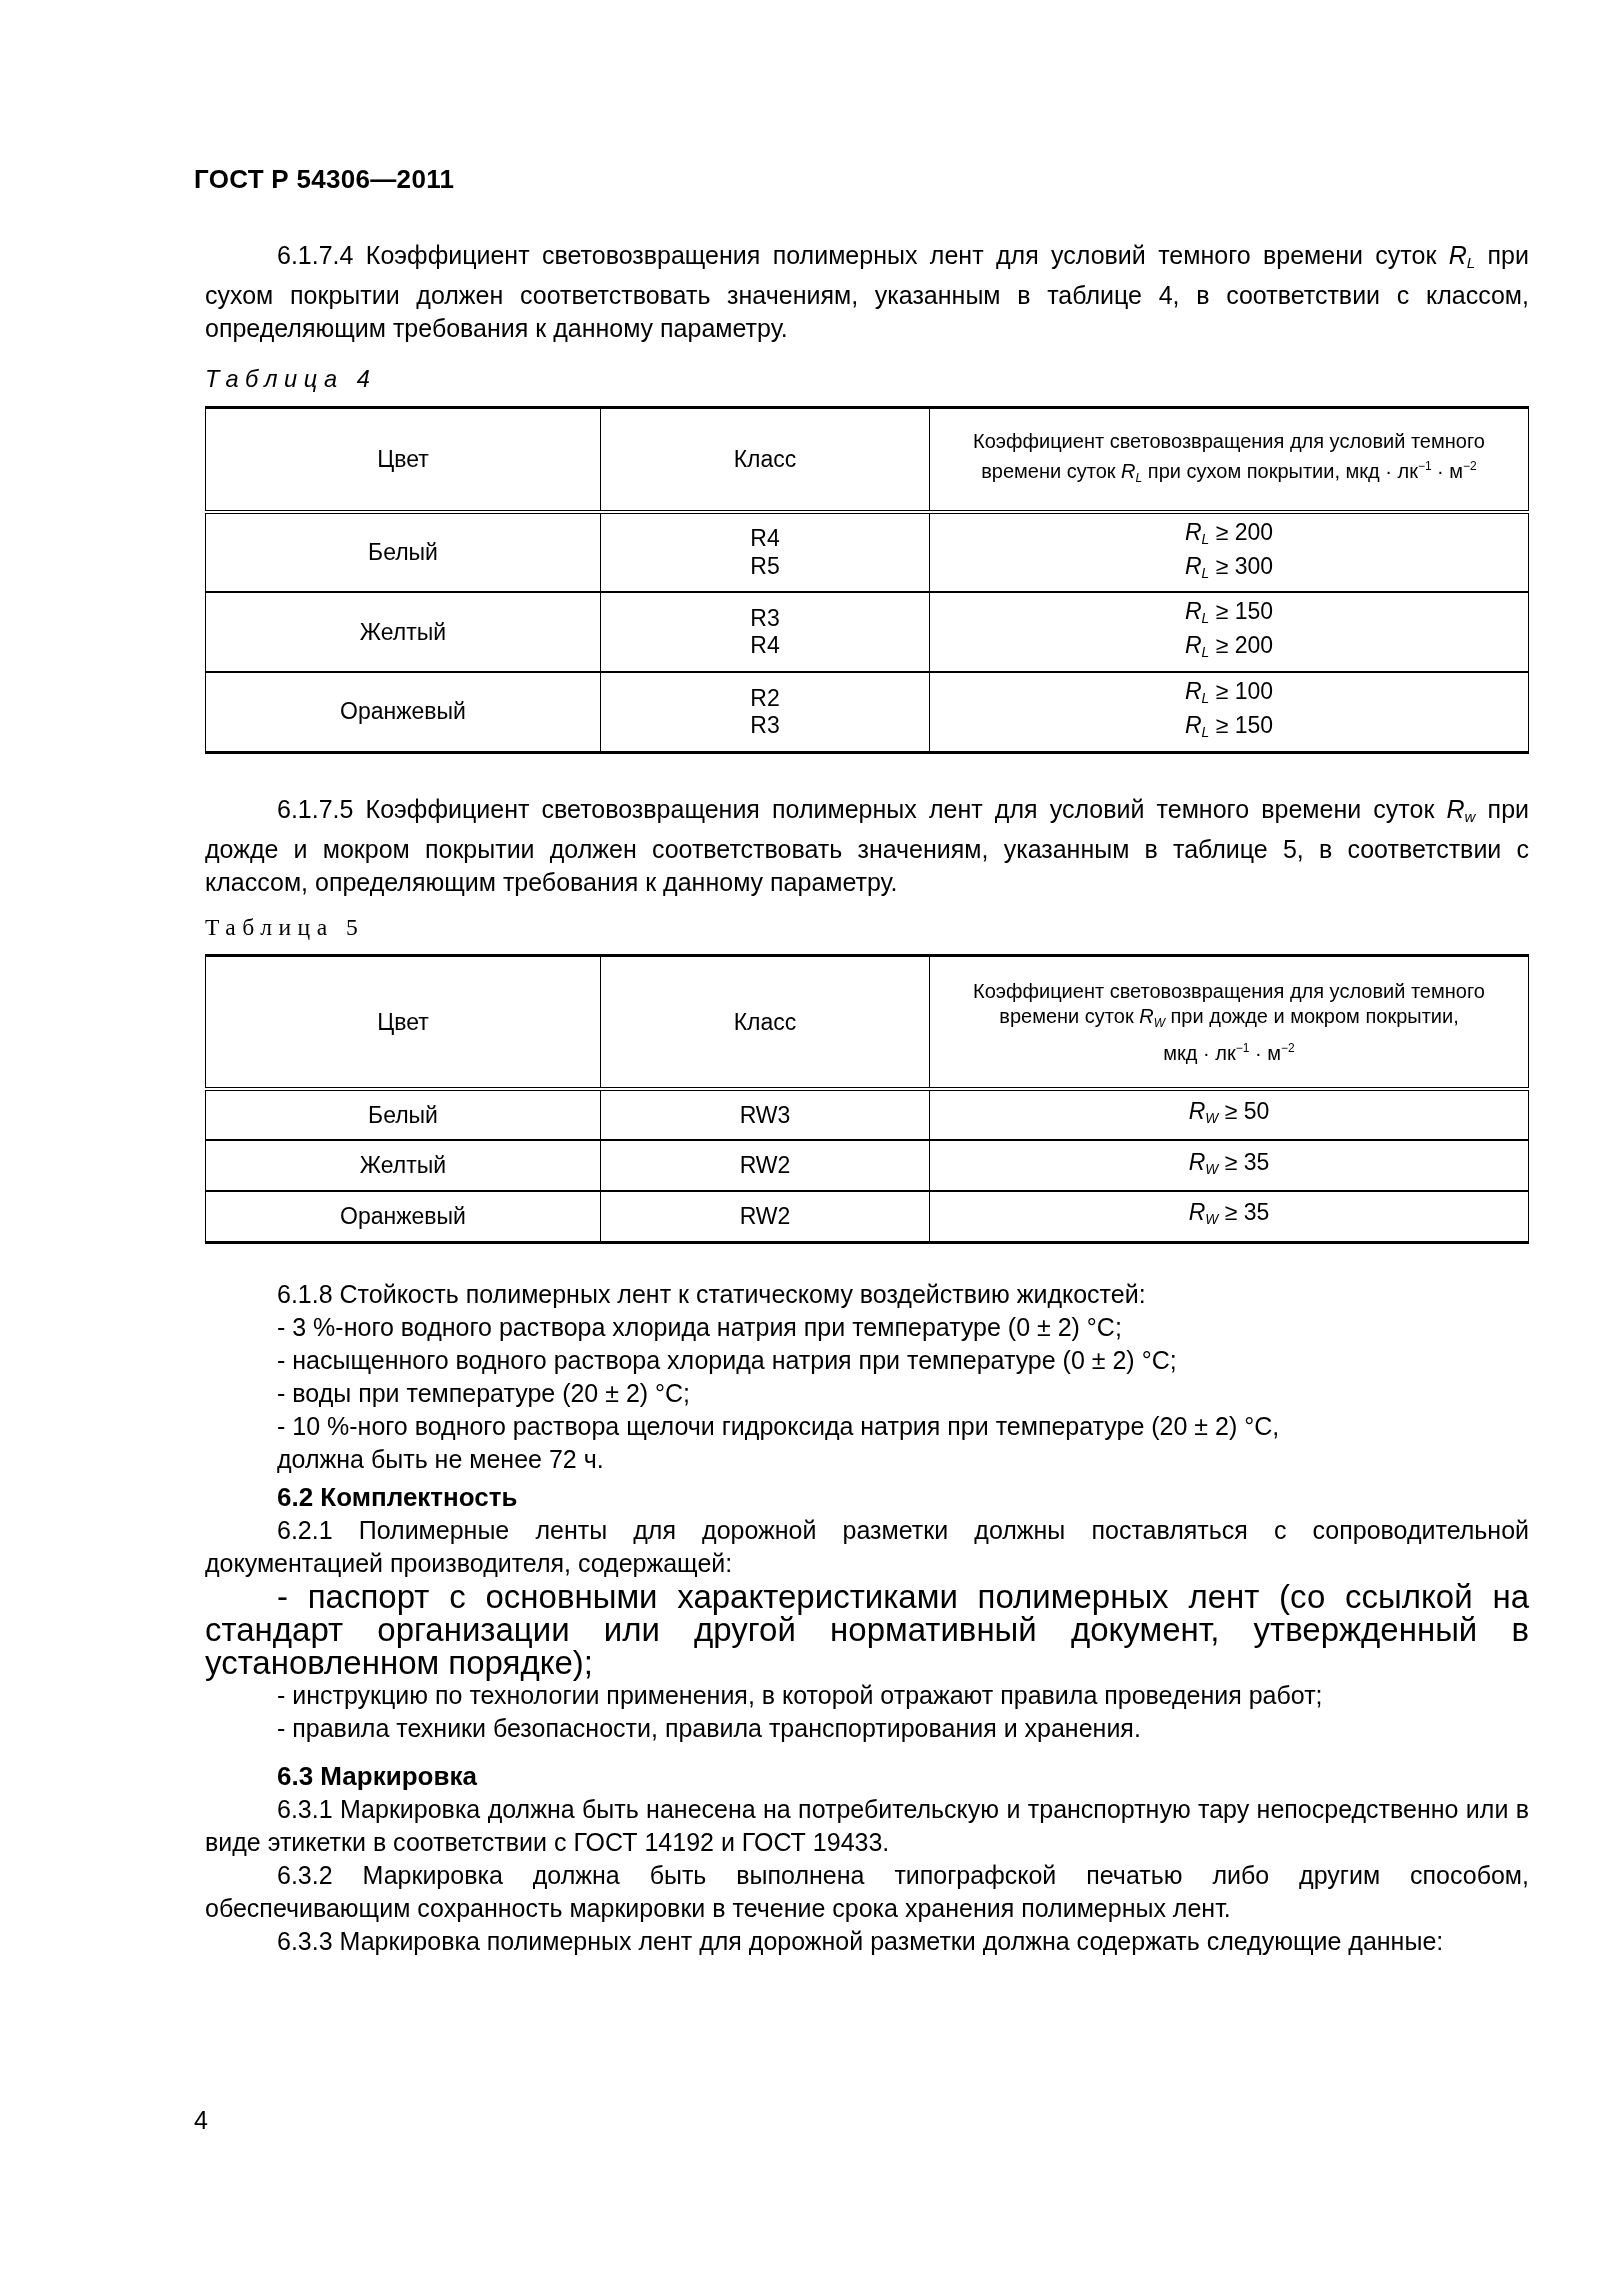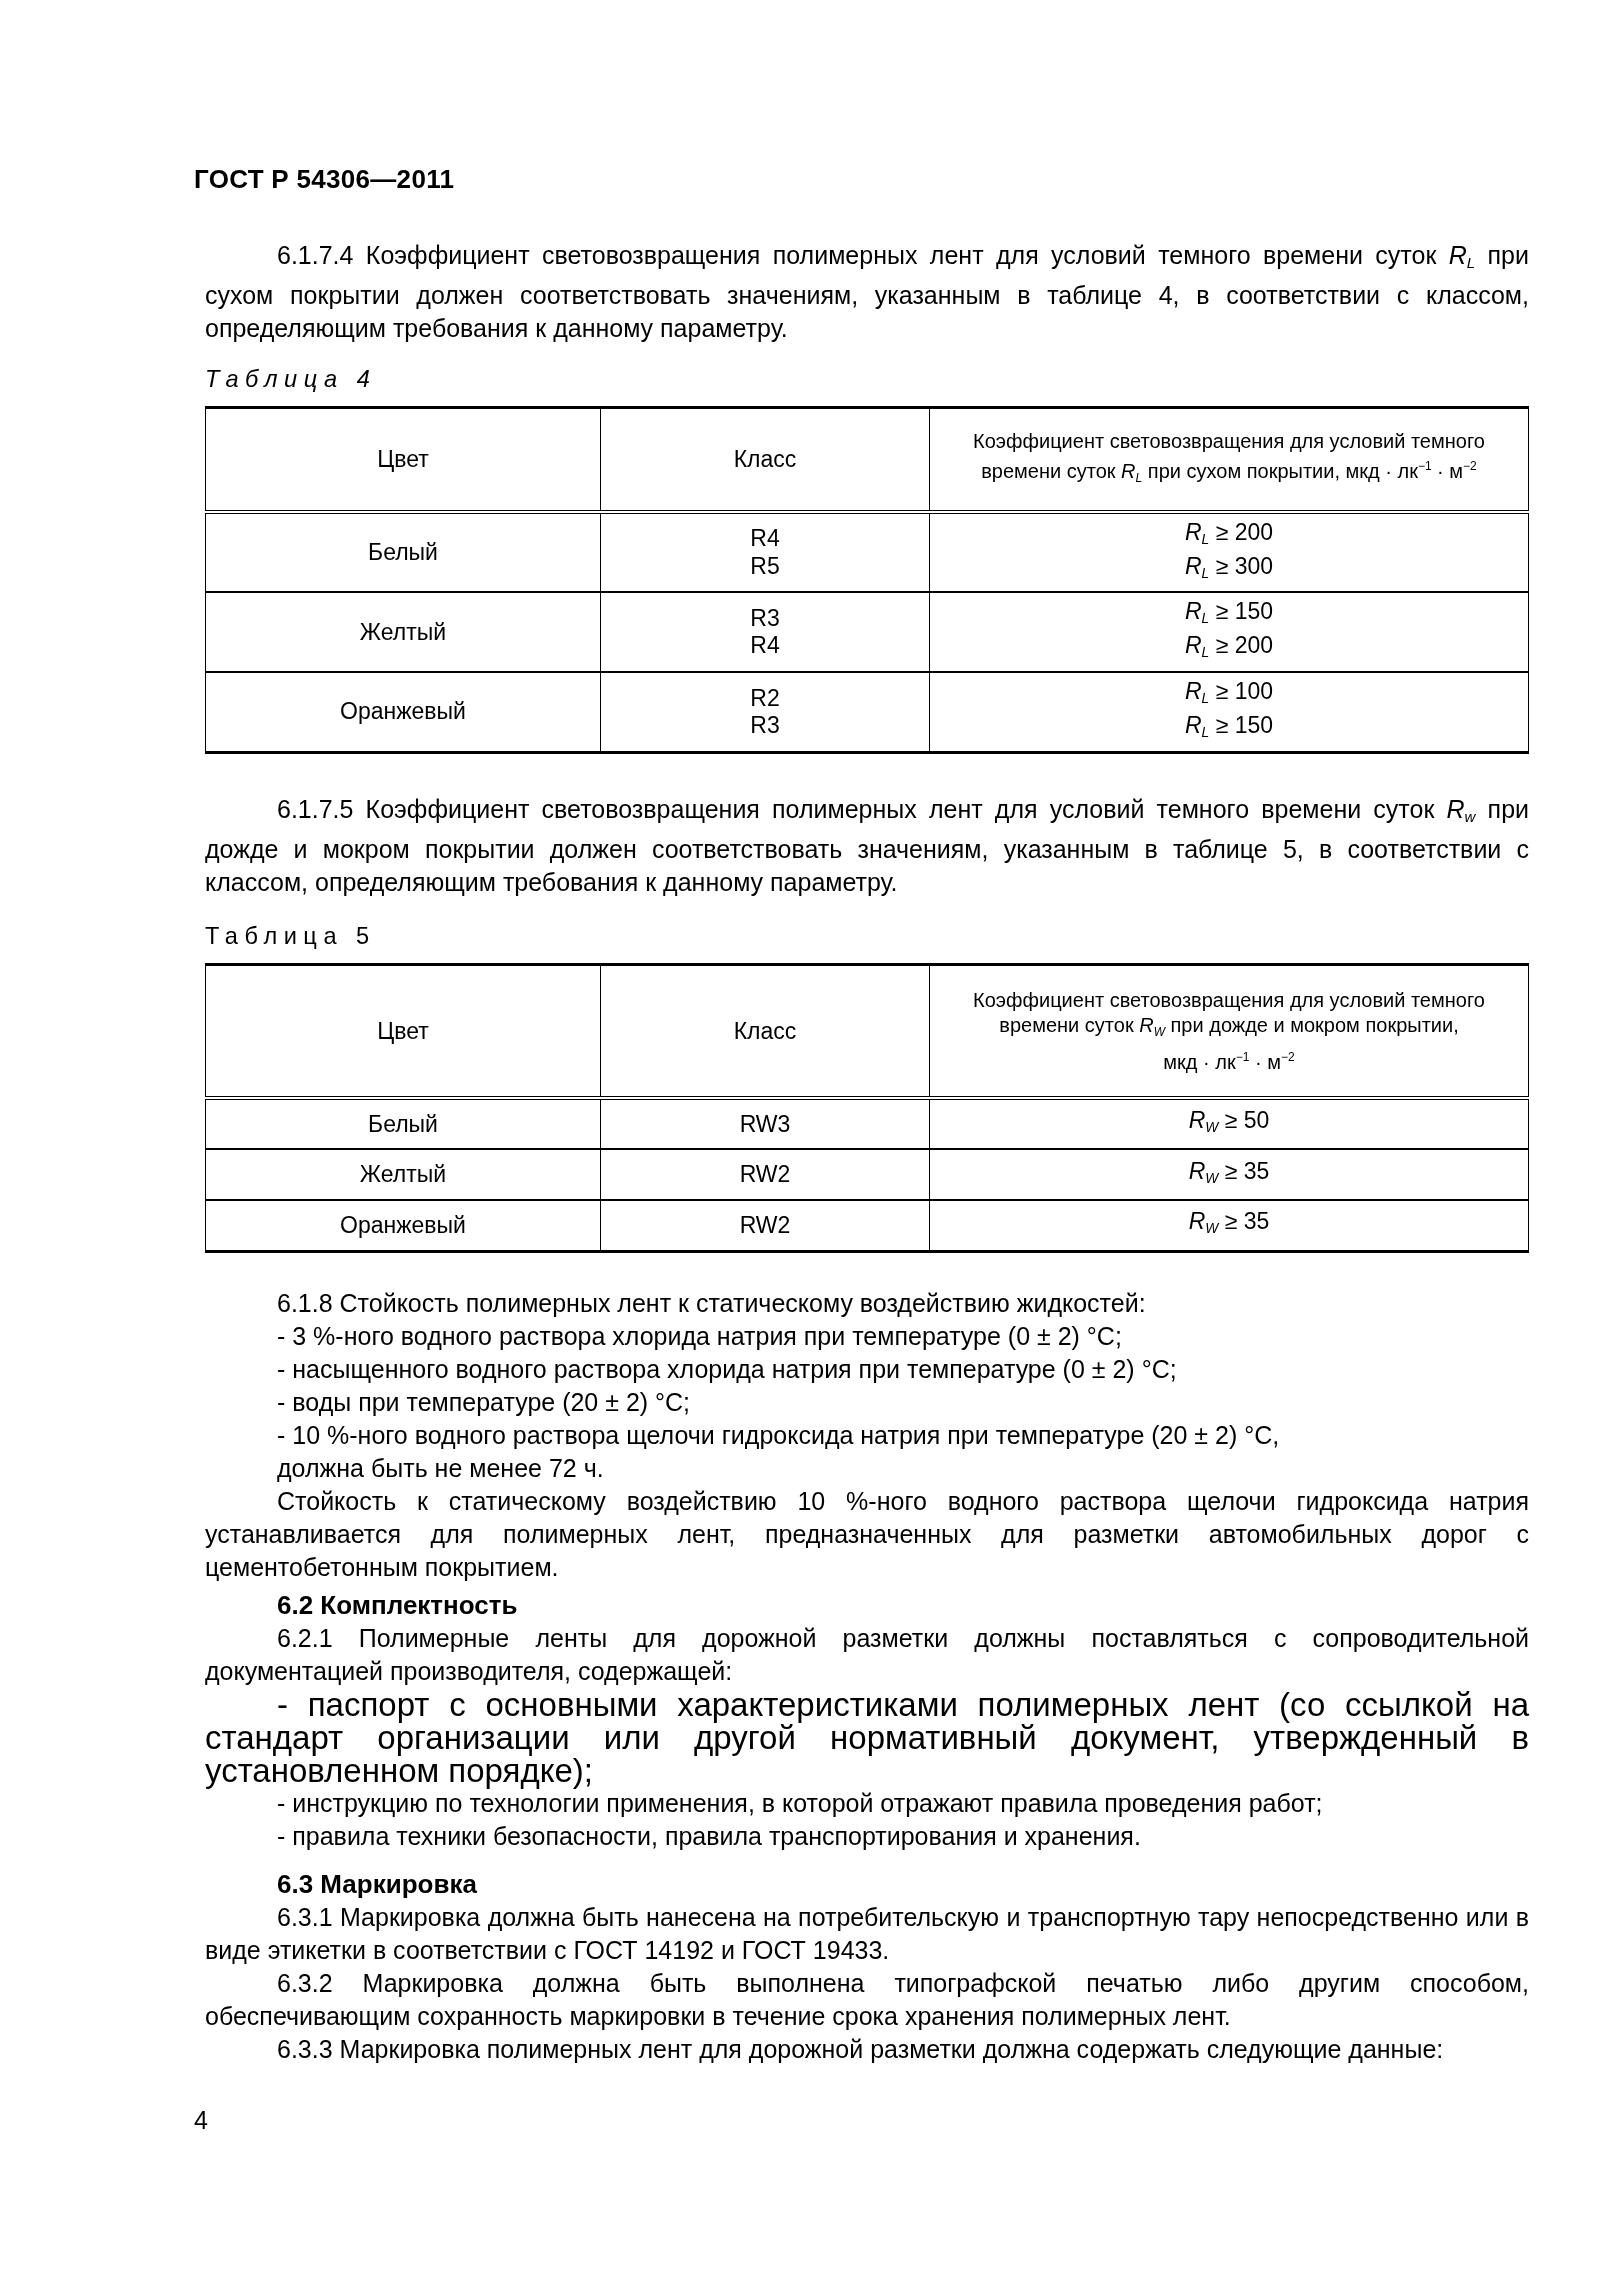--- a/index.html
+++ b/index.html
@@ -77,21 +77,21 @@
       <td>
             <div><i>R</i><sub><i>L</i></sub> <span>≥ 100</span></div>
             <div><i>R</i><sub><i>L</i></sub> <span>≥ 150</span></div>
           </td>
     </tr>
   </tbody>
     </table>
 
   <p class="p ind" style="margin-top:39px;"><span>6.1.7.5  Коэффициент световозвращения полимерных лент для условий темного времени суток </span><i>R</i><sub><i>w</i></sub><span> при дожде и мокром покрытии должен соответствовать значениям, указанным в таблице 5, в соответствии с классом, определяющим требования к данному параметру.</span></p>
 
-  <p class="tcap" style="margin-top:24px; margin-bottom:13px;">Таблица 5</p>
+  <p class="tcap" style="margin-top:15px; margin-bottom:13px;font-family:Liberation Serif, serif;">Таблица 5</p>
 
   <table class="t">
     <colgroup>
         <col style="width:395px">
         <col style="width:329px">
         <col>
       </colgroup>
     <tbody>
         <tr class="hrow" style="height:134px;">
       <td style="font-size:23px;">Цвет</td>
@@ -116,21 +116,20 @@
   </tbody>
     </table>
 
   <div style="margin-top:34px;">
     <p class="li">6.1.8  Стойкость полимерных лент к статическому воздействию жидкостей:</p>
     <p class="li">-  3 %-ного водного раствора хлорида натрия при температуре (0 ± 2) °С;</p>
     <p class="li">-  насыщенного водного раствора хлорида натрия при температуре (0 ± 2) °С;</p>
     <p class="li">-  воды при температуре (20 ± 2) °С;</p>
     <p class="li">-  10 %-ного водного раствора щелочи гидроксида натрия при температуре (20 ± 2) °С,</p>
     <p class="li">должна быть не менее 72 ч.</p>
-    <p class="p ind">Стойкость к статическому воздействию 10 %-ного водного раствора щелочи гидроксида натрия устанавливается для полимерных лент, предназначенных для разметки автомобильных дорог с цементобетонным покрытием.</p>
   </div>
 
   <div style="margin-top:5.2px;">
     <p class="h2">6.2  Комплектность</p>
     <p class="p ind">6.2.1  Полимерные ленты для дорожной разметки должны поставляться с сопроводительной документацией производителя, содержащей:</p>
     <p class="li-wrap">-  паспорт с основными характеристиками полимерных лент (со ссылкой на стандарт организации или другой нормативный документ, утвержденный в установленном порядке);</p>
     <p class="li">-  инструкцию по технологии применения, в которой отражают правила проведения работ;</p>
     <p class="li">-  правила техники безопасности, правила транспортирования и хранения.</p>
   </div>
 

